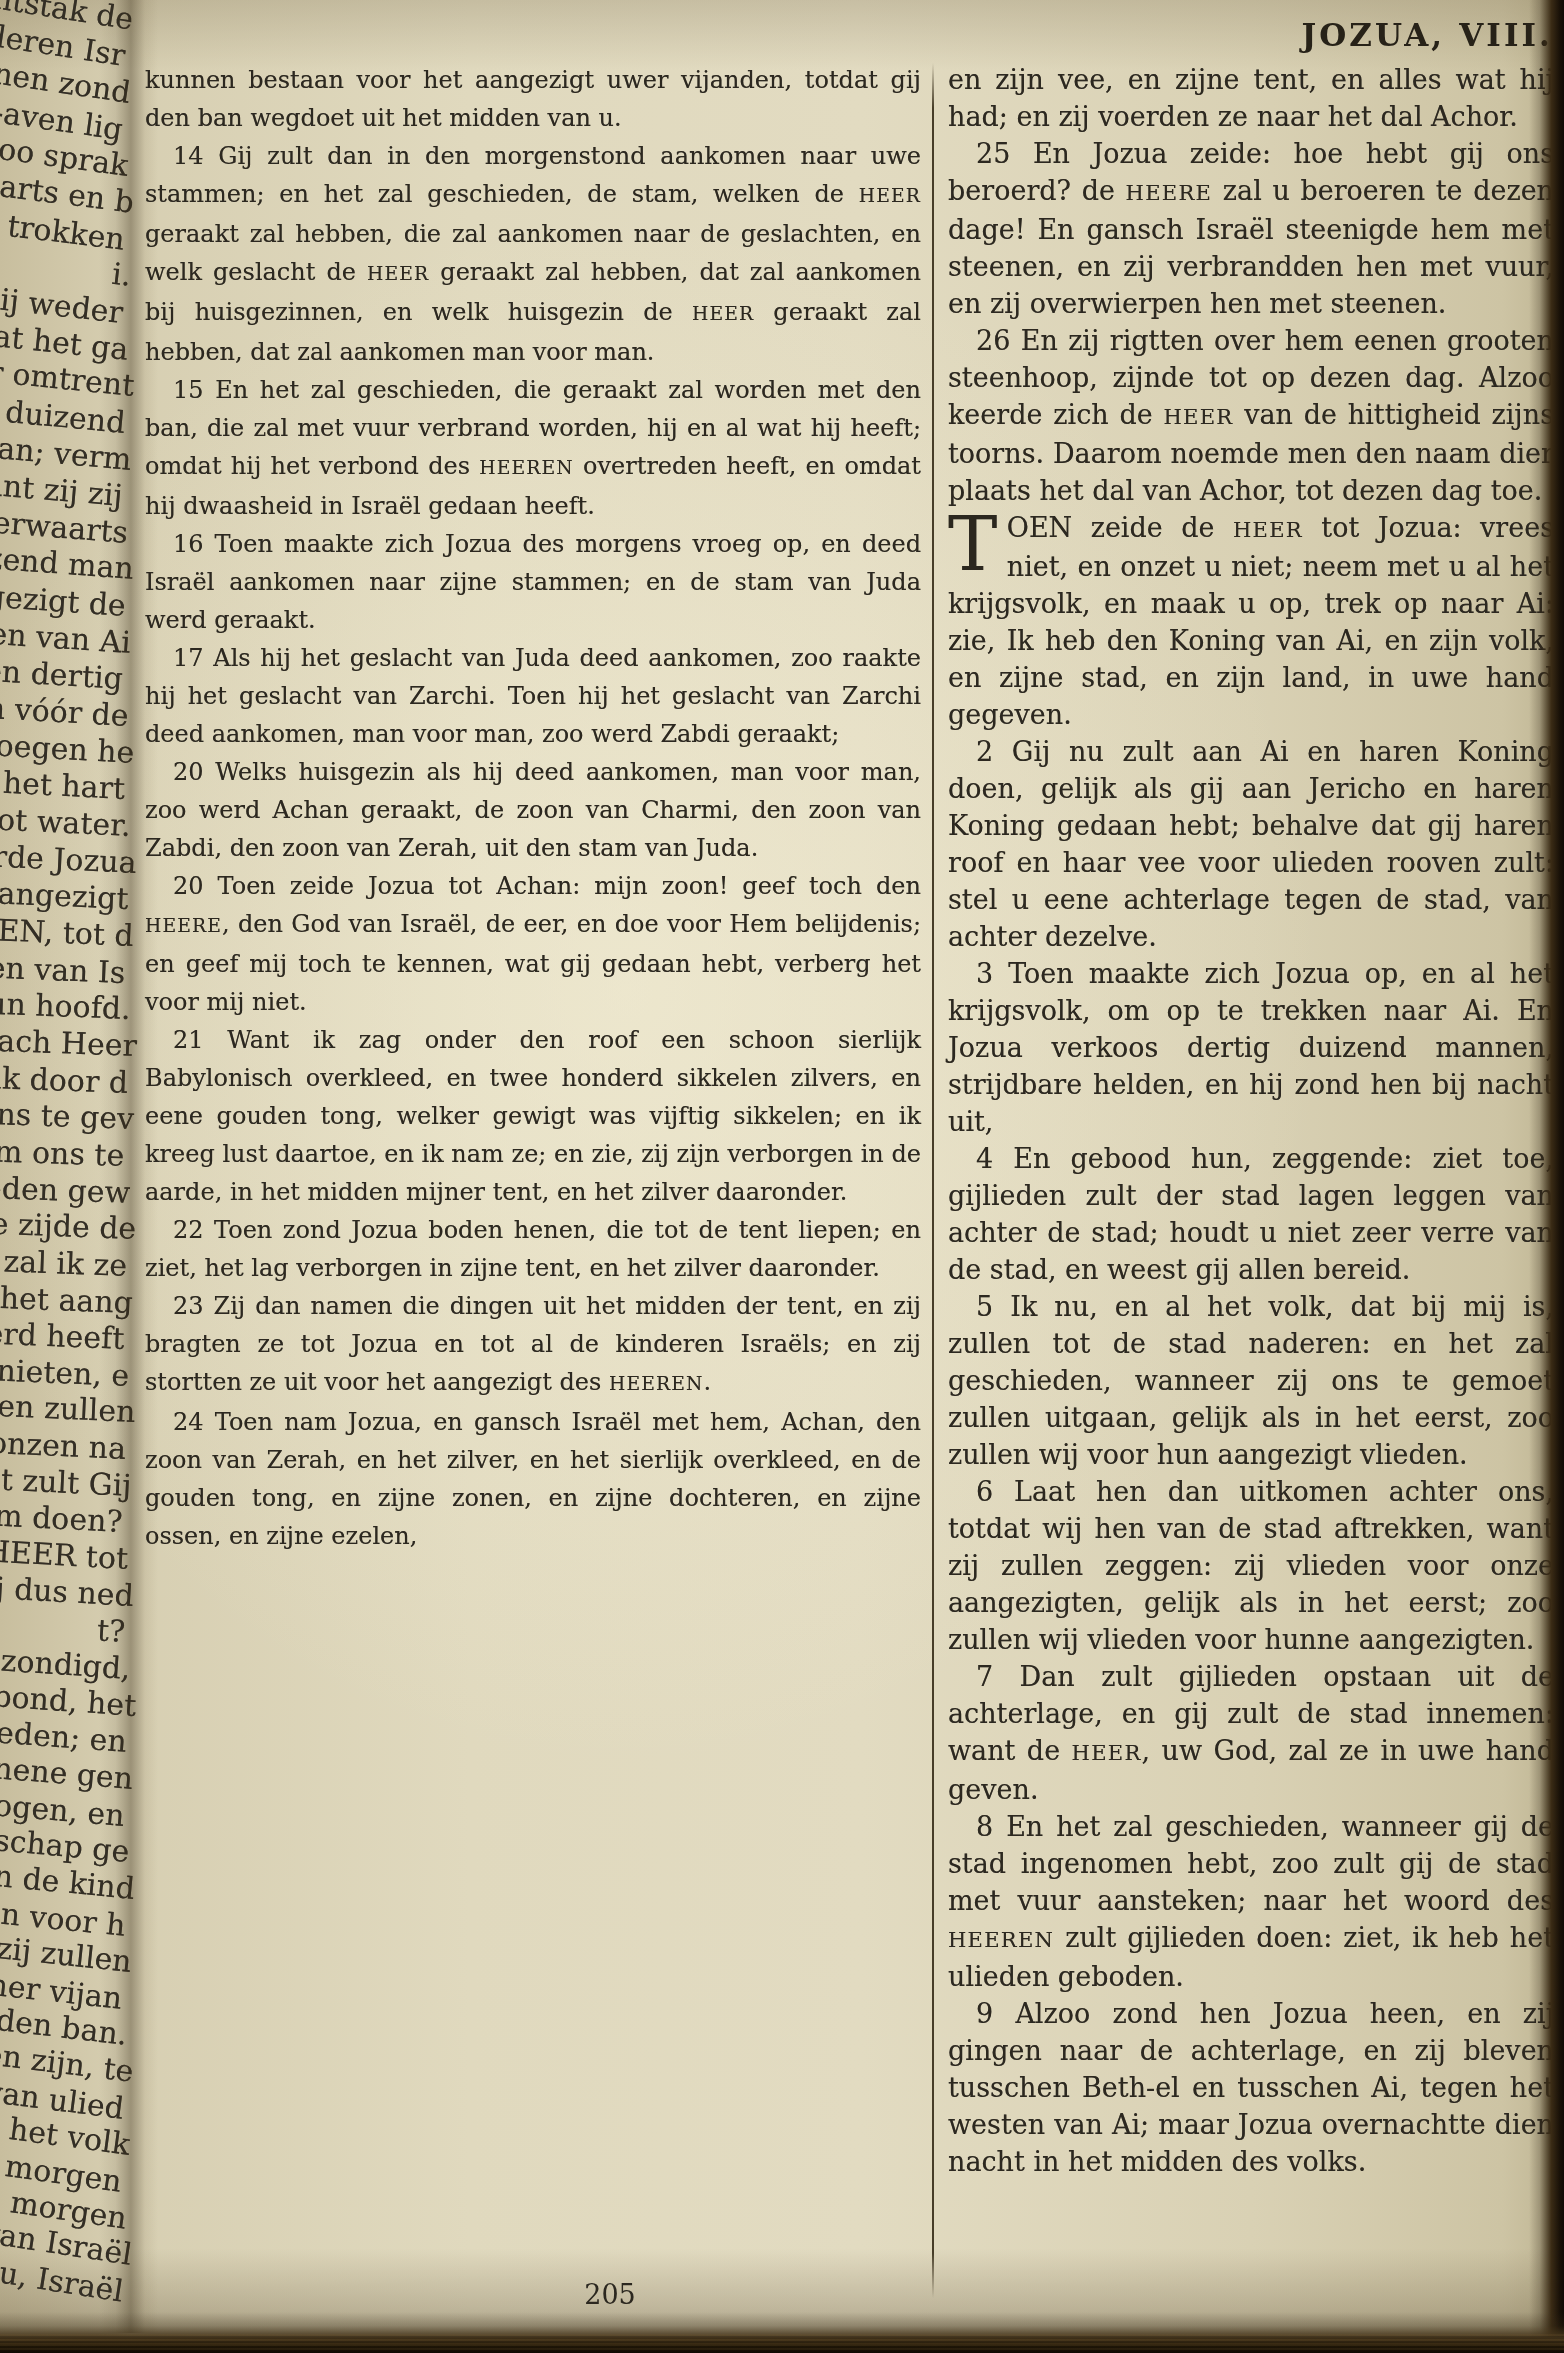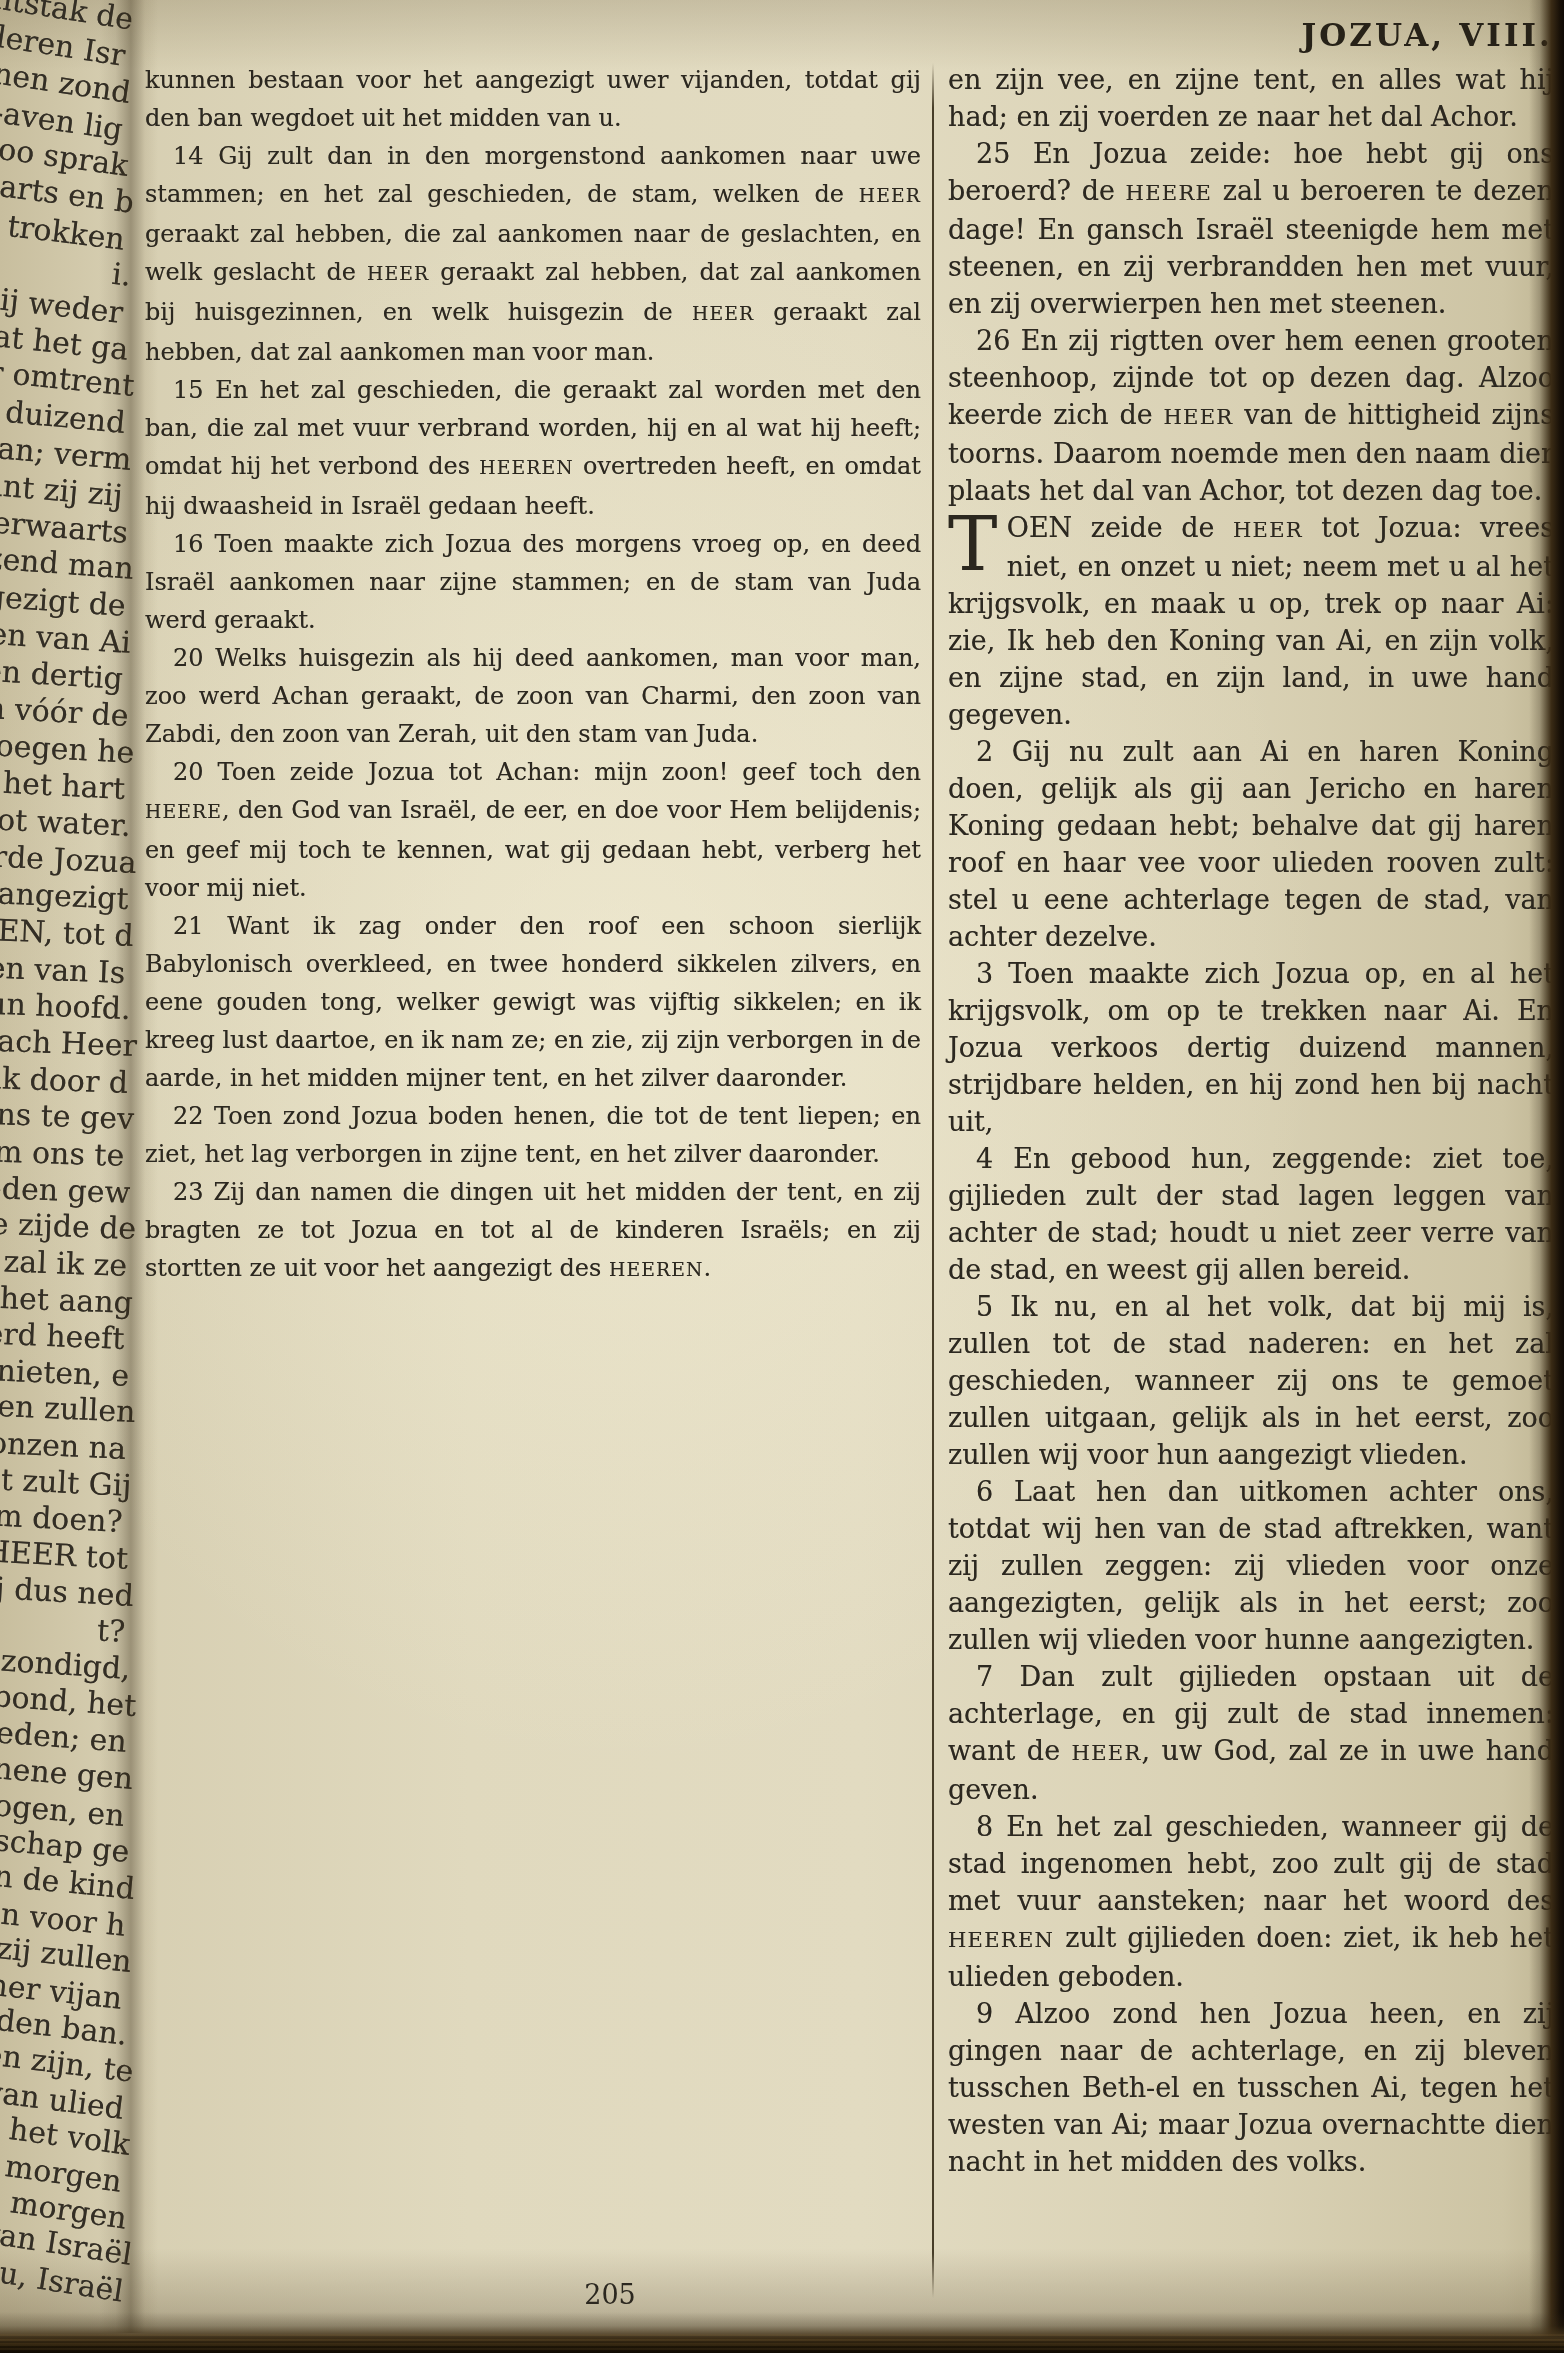--- a/index.html
+++ b/index.html
@@ -174,25 +174,27 @@
     </div>
   <div class="gutter-shadow"></div>
 
   <div class="main">
     <div class="page-header">JOZUA, VIII.</div>
     <div class="col col-left" id="colLeft">
         <p class="para">kunnen bestaan voor het aangezigt uwer vijanden, totdat gij den ban wegdoet uit het midden van u.</p>
         <p class="para has-verse"><span class="verse-num">14 </span>Gij zult dan in den morgenstond aankomen naar uwe stammen; en het zal geschieden, de stam, welken de <span class="sc">HEER</span> geraakt zal hebben, die zal aankomen naar de geslachten, en welk geslacht de <span class="sc">HEER</span> geraakt zal hebben, dat zal aankomen bij huisgezinnen, en welk huisgezin de <span class="sc">HEER</span> geraakt zal hebben, dat zal aankomen man voor man.</p>
         <p class="para has-verse"><span class="verse-num">15 </span>En het zal geschieden, die geraakt zal worden met den ban, die zal met vuur verbrand worden, hij en al wat hij heeft; omdat hij het verbond des <span class="sc">HEEREN</span> overtreden heeft, en omdat hij dwaasheid in Israël gedaan heeft.</p>
         <p class="para has-verse"><span class="verse-num">16 </span>Toen maakte zich Jozua des morgens vroeg op, en deed Israël aankomen naar zijne stammen; en de stam van Juda werd geraakt.</p>
+        <p class="para has-verse"><span class="verse-num">17 </span>Als hij het geslacht van Juda deed aankomen, zoo raakte hij het geslacht van Zarchi. Toen hij het geslacht van Zarchi deed aankomen, man voor man, zoo werd Zabdi geraakt;</p>
         <p class="para has-verse"><span class="verse-num">20 </span>Welks huisgezin als hij deed aankomen, man voor man, zoo werd Achan geraakt, de zoon van Charmi, den zoon van Zabdi, den zoon van Zerah, uit den stam van Juda.</p>
         <p class="para has-verse"><span class="verse-num">20 </span>Toen zeide Jozua tot Achan: mijn zoon! geef toch den <span class="sc">HEERE</span>, den God van Israël, de eer, en doe voor Hem belijdenis; en geef mij toch te kennen, wat gij gedaan hebt, verberg het voor mij niet.</p>
         <p class="para has-verse"><span class="verse-num">21 </span>Want ik zag onder den roof een schoon sierlijk Babylonisch overkleed, en twee honderd sikkelen zilvers, en eene gouden tong, welker gewigt was vijftig sikkelen; en ik kreeg lust daartoe, en ik nam ze; en zie, zij zijn verborgen in de aarde, in het midden mijner tent, en het zilver daaronder.</p>
         <p class="para has-verse"><span class="verse-num">22 </span>Toen zond Jozua boden henen, die tot de tent liepen; en ziet, het lag verborgen in zijne tent, en het zilver daaronder.</p>
         <p class="para has-verse"><span class="verse-num">23 </span>Zij dan namen die dingen uit het midden der tent, en zij bragten ze tot Jozua en tot al de kinderen Israëls; en zij stortten ze uit voor het aangezigt des <span class="sc">HEEREN</span>.</p>
+        <p class="para has-verse"><span class="verse-num">24 </span>Toen nam Jozua, en gansch Israël met hem, Achan, den zoon van Zerah, en het zilver, en het sierlijk overkleed, en de gouden tong, en zijne zonen, en zijne dochteren, en zijne ossen, en zijne ezelen,</p>
       </div>
     <div class="column-divider"></div>
     <div class="col col-right" id="colRight">
         <p class="para">en zijn vee, en zijne tent, en alles wat hij had; en zij voerden ze naar het dal Achor.</p>
         <p class="para has-verse"><span class="verse-num">25 </span>En Jozua zeide: hoe hebt gij ons beroerd? de <span class="sc">HEERE</span> zal u beroeren te dezen dage! En gansch Israël steenigde hem met steenen, en zij verbrandden hen met vuur, en zij overwierpen hen met steenen.</p>
         <p class="para has-verse"><span class="verse-num">26 </span>En zij rigtten over hem eenen grooten steenhoop, zijnde tot op dezen dag. Alzoo keerde zich de <span class="sc">HEER</span> van de hittigheid zijns toorns. Daarom noemde men den naam dier plaats het dal van Achor, tot dezen dag toe.</p>
         <p class="para"><span class="dropcap">T</span>OEN zeide de <span class="sc">HEER</span> tot Jozua: vrees niet, en onzet u niet; neem met u al het krijgsvolk, en maak u op, trek op naar Ai: zie, Ik heb den Koning van Ai, en zijn volk, en zijne stad, en zijn land, in uwe hand gegeven.</p>
         <p class="para has-verse"><span class="verse-num">2 </span>Gij nu zult aan Ai en haren Koning doen, gelijk als gij aan Jericho en haren Koning gedaan hebt; behalve dat gij haren roof en haar vee voor ulieden rooven zult: stel u eene achterlage tegen de stad, van achter dezelve.</p>
         <p class="para has-verse"><span class="verse-num">3 </span>Toen maakte zich Jozua op, en al het krijgsvolk, om op te trekken naar Ai. En Jozua verkoos dertig duizend mannen, strijdbare helden, en hij zond hen bij nacht uit,</p>
         <p class="para has-verse"><span class="verse-num">4 </span>En gebood hun, zeggende: ziet toe, gijlieden zult der stad lagen leggen van achter de stad; houdt u niet zeer verre van de stad, en weest gij allen bereid.</p>

